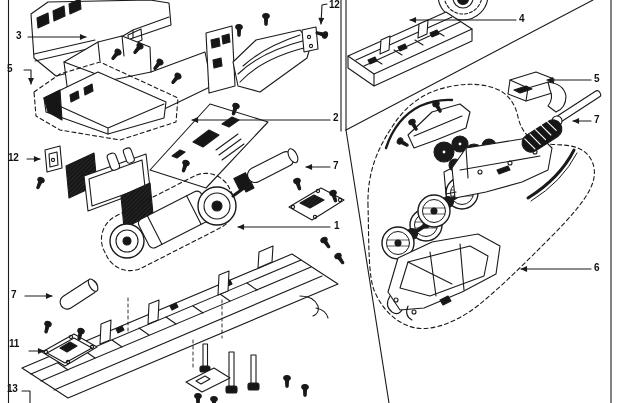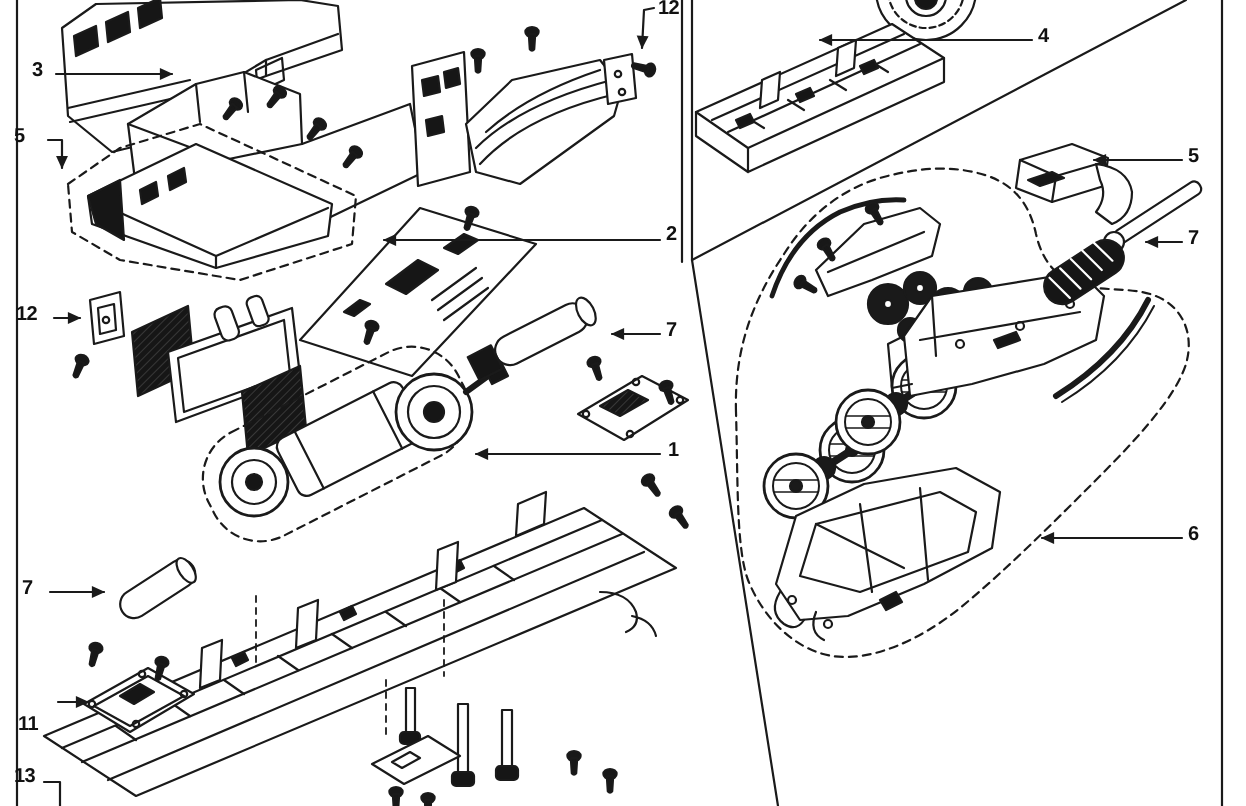--- a/index.html
+++ b/index.html
@@ -321,20 +321,20 @@
 </svg>
 
 <div class="lbl" style="left:16px;top:31px">3</div>
 <div class="lbl" style="left:7px;top:64px">5</div>
 <div class="lbl" style="left:329px;top:0px">12</div>
 <div class="lbl" style="left:333px;top:113px">2</div>
 <div class="lbl" style="left:333px;top:161px">7</div>
 <div class="lbl" style="left:334px;top:221px">1</div>
 <div class="lbl" style="left:8px;top:153px">12</div>
 <div class="lbl" style="left:11px;top:290px">7</div>
-<div class="lbl" style="left:9px;top:358px">11</div>
+<div class="lbl" style="left:9px;top:339px">11</div>
 <div class="lbl" style="left:7px;top:384px">13</div>
 <div class="lbl" style="left:519px;top:14px">4</div>
 <div class="lbl" style="left:594px;top:74px">5</div>
 <div class="lbl" style="left:594px;top:115px">7</div>
 <div class="lbl" style="left:594px;top:263px">6</div>
 
 </div>
 
 </body></html>

